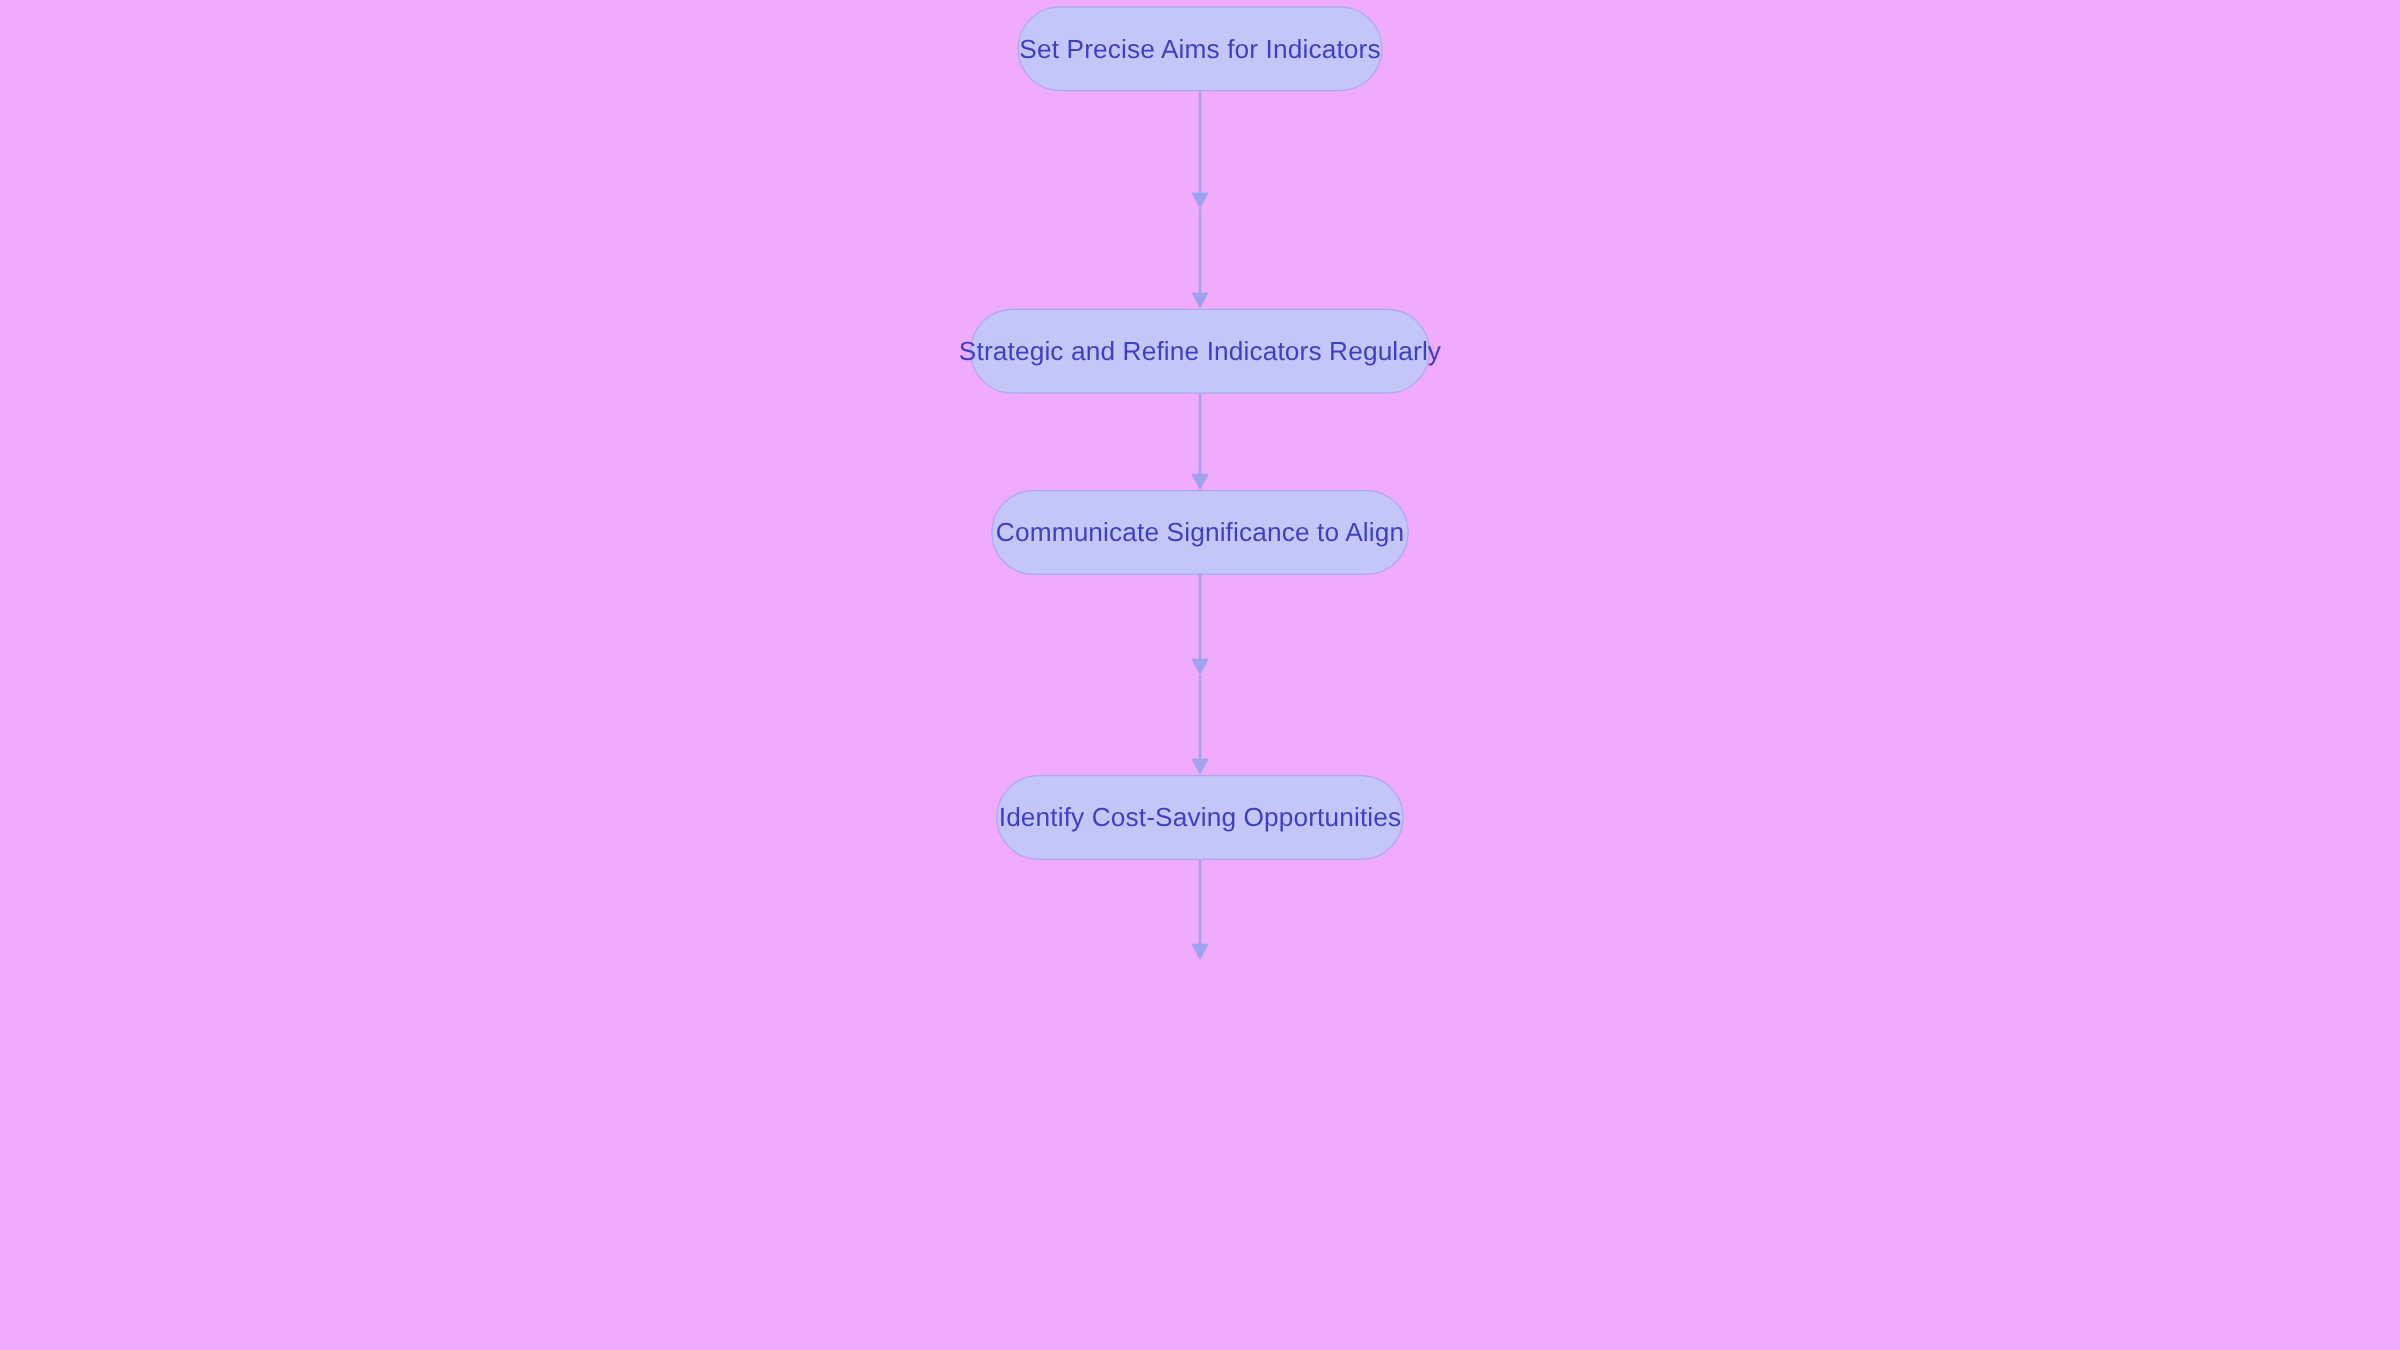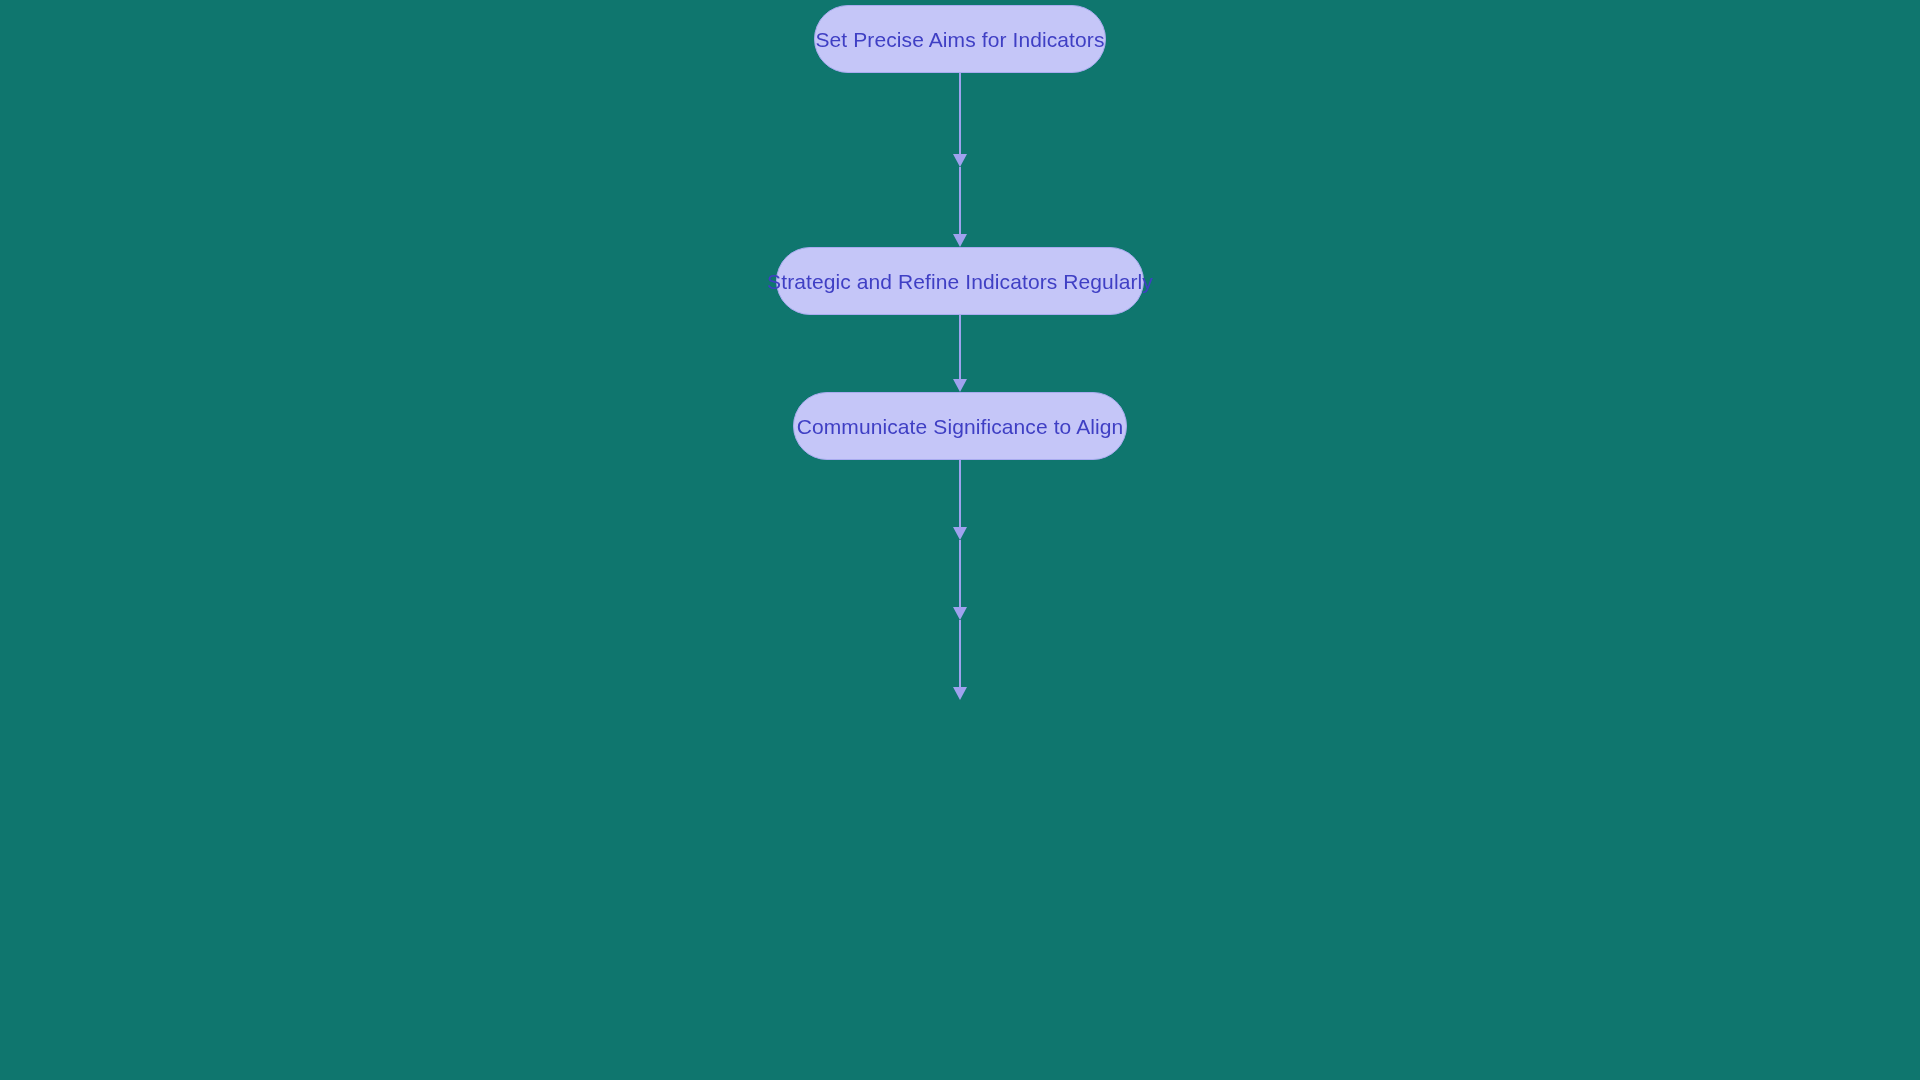--- a/index.html
+++ b/index.html
@@ -11,21 +11,21 @@
     height: 1080px;
     background: #ffffff;
     font-family: "Liberation Sans", sans-serif;
     overflow: hidden;
   }
 
   #flowchart {
     position: relative;
     width: 1920px;
     height: 1080px;
-    background: #0f766e;
+    background: #f0abfc;
   }
 
   .flow-column {
     position: absolute;
     left: 0;
     top: 0;
     width: 1920px;
     height: 1080px;
     display: flex;
     flex-direction: column;
@@ -128,20 +128,23 @@
       <div class="connector-line"></div>
       <div class="connector-head"></div>
     </div>
 
 
     <div class="connector gap-5">
       <div class="connector-line"></div>
       <div class="connector-head"></div>
     </div>
 
+    <div class="node" style="width:326px">
+      <span class="node-label">Identify Cost-Saving Opportunities</span>
+    </div>
 
     <div class="connector gap-6">
       <div class="connector-line"></div>
       <div class="connector-head"></div>
     </div>
 
 
   </div>
 </div>
 

